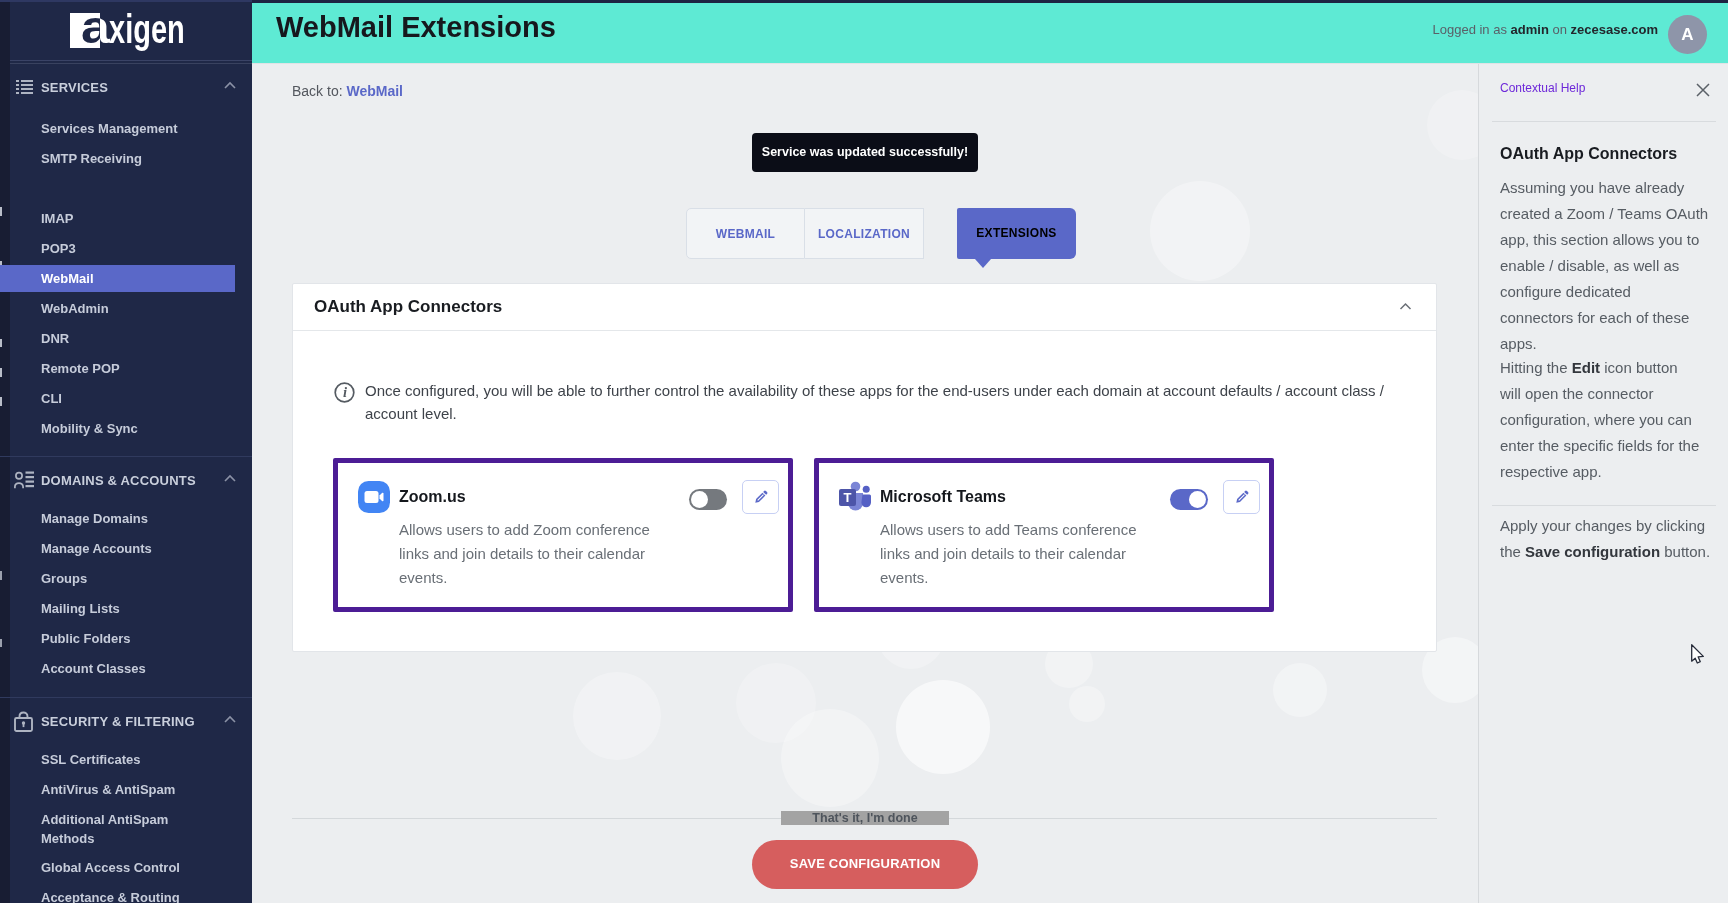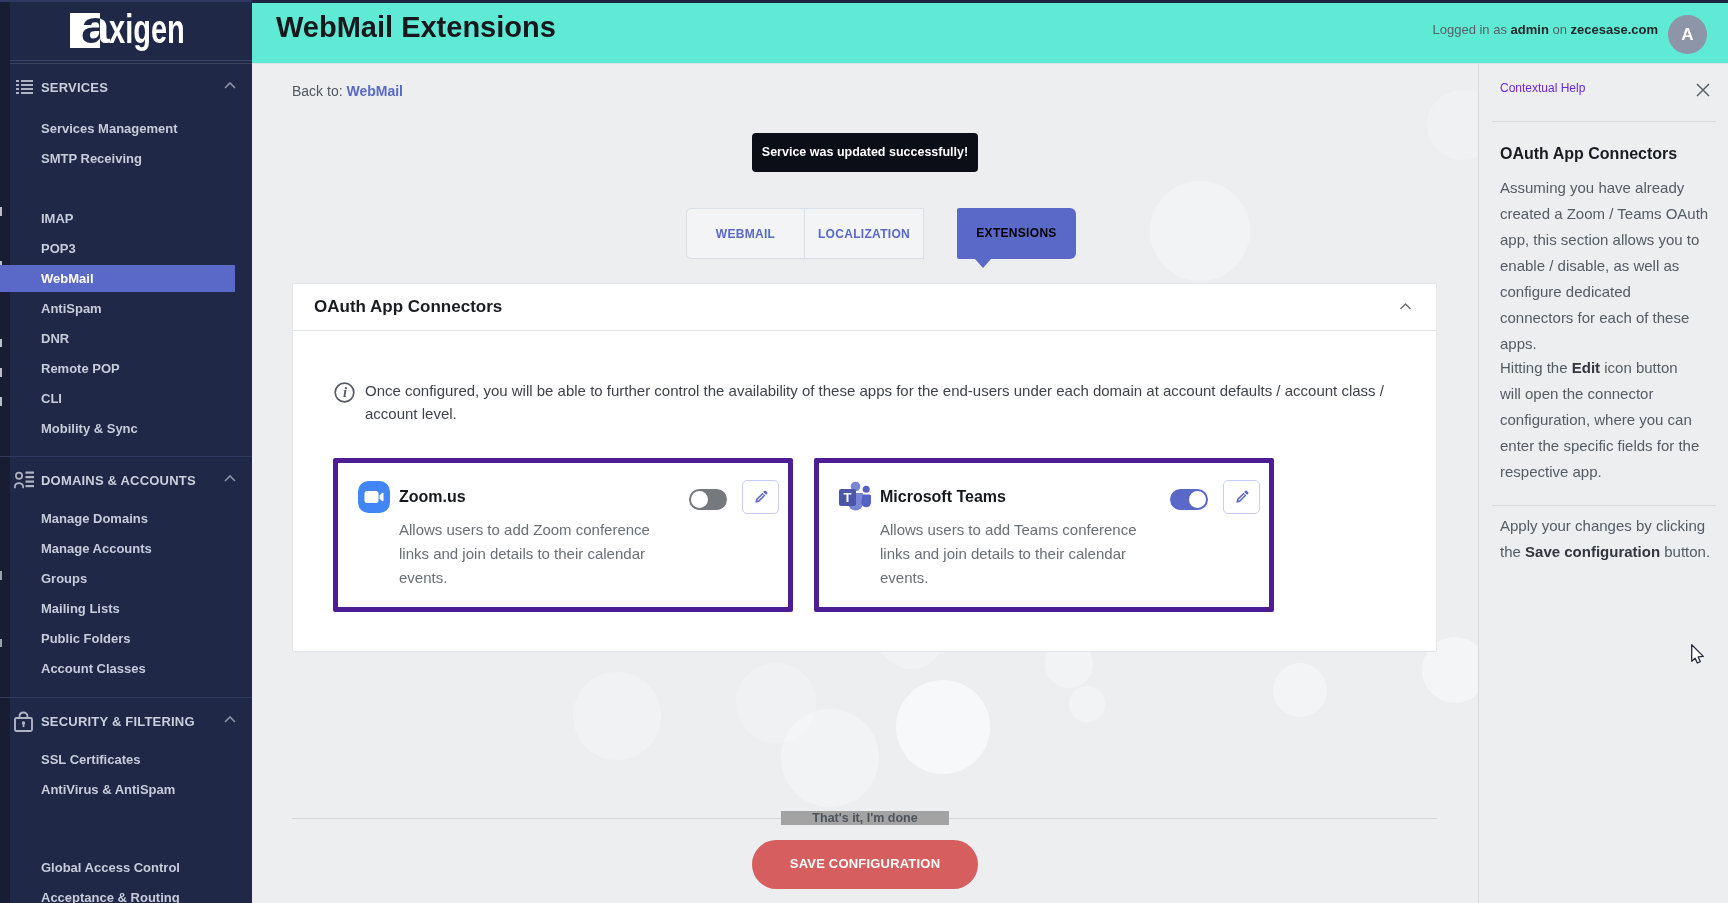--- a/index.html
+++ b/index.html
@@ -128,21 +128,21 @@
       <svg class="ch" width="12" height="8" viewBox="0 0 12 8">
           <path d="M1 7 L6 2 L11 7" stroke="#8b92a6" stroke-width="1.6" fill="none"></path>
         </svg>
     </div>
   </div>
   <div class="mi" style="top:115px;">Services Management</div>
   <div class="mi" style="top:145px;">SMTP Receiving</div>
   <div class="mi" style="top:205px;">IMAP</div>
   <div class="mi" style="top:235px;">POP3</div>
   <div class="mi sel" style="top:265px;">WebMail</div>
-  <div class="mi" style="top:295px;">AntiSpam</div>
+  <div class="mi" style="top:295px;">WebAdmin</div>
   <div class="mi" style="top:355px;">Remote POP</div>
   <div class="mi" style="top:325px;">DNR</div>
   <div class="mi" style="top:385px;">CLI</div>
   <div class="mi" style="top:415px;">Mobility &amp; Sync</div>
 
   <div class="sdiv" style="top:456px;"></div>
 
   <div class="menu-sec" style="top:471px;">
     <div class="sec-head">
       <svg class="ic" width="20" height="19" viewBox="0 0 20 19" style="left:14px; top:0px; overflow:visible;">
@@ -183,20 +183,21 @@
           <rect x="8.6" y="14.5" width="1.8" height="3.6" fill="#aeb4c2"></rect>
       </svg>
       <span class="t">SECURITY &amp; FILTERING</span>
       <svg class="ch" width="12" height="8" viewBox="0 0 12 8">
           <path d="M1 7 L6 2 L11 7" stroke="#8b92a6" stroke-width="1.6" fill="none"></path>
         </svg>
     </div>
   </div>
   <div class="mi" style="top:746px;">SSL Certificates</div>
   <div class="mi" style="top:776px;">AntiVirus &amp; AntiSpam</div>
+  <div class="mi" style="top:806px; line-height:18.5px; height:42px; padding-top:5px;">Additional AntiSpam<br>Methods</div>
   <div class="mi" style="top:854px;">Global Access Control</div>
   <div class="mi" style="top:884px;">Acceptance &amp; Routing</div>
 
   <div id="leftstrip">
     <div style="position:absolute;left:0;top:207px;width:2px;height:9px;background:#b9bdc8;"></div>
     <div style="position:absolute;left:0;top:261px;width:2px;height:9px;background:#b9bdc8;"></div>
     <div style="position:absolute;left:0;top:339px;width:2px;height:8px;background:#b9bdc8;"></div>
     <div style="position:absolute;left:0;top:368px;width:2px;height:9px;background:#b9bdc8;"></div>
     <div style="position:absolute;left:0;top:397px;width:2px;height:9px;background:#b9bdc8;"></div>
     <div style="position:absolute;left:0;top:571px;width:2px;height:9px;background:#9ba0ad;"></div>

